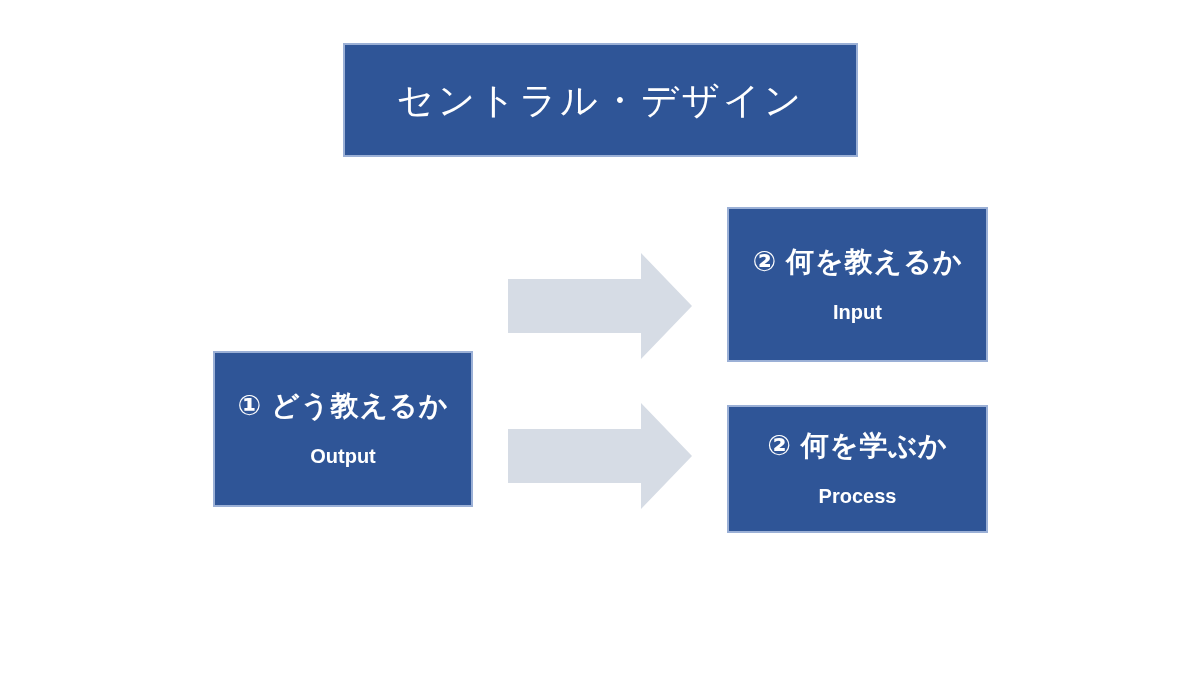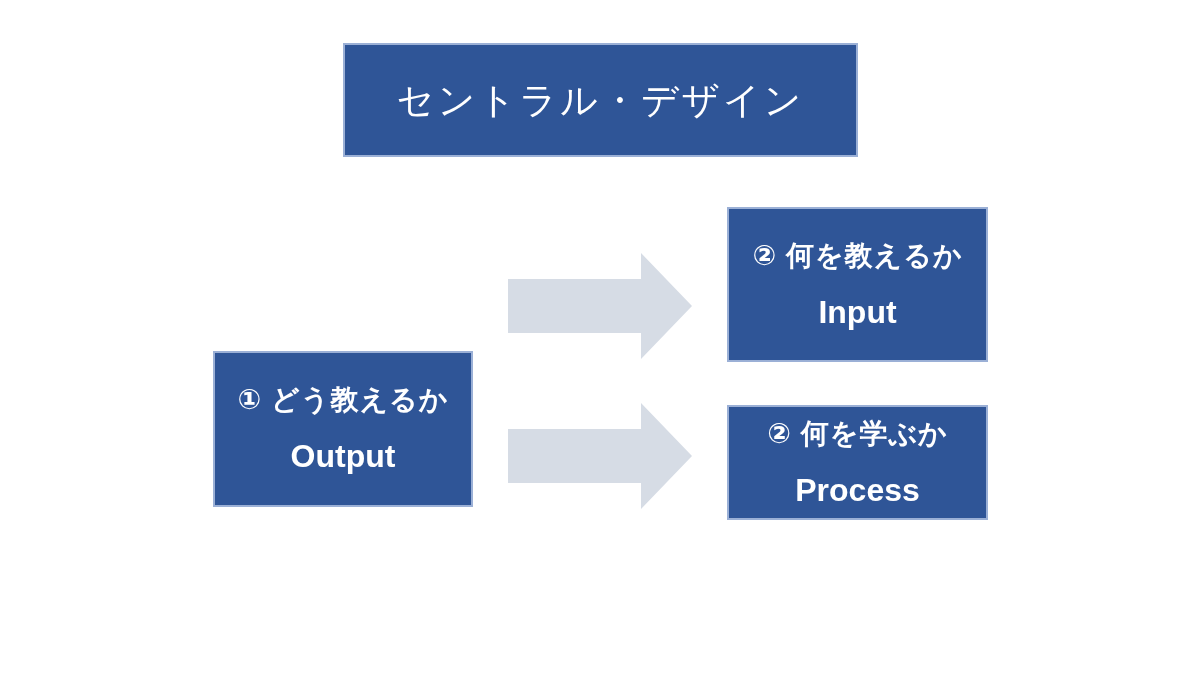--- a/index.html
+++ b/index.html
@@ -45,25 +45,25 @@
   .title-box {
     left: 343px; top: 43px;
     width: 515px; height: 114px;
     gap: 14px;
   }
   .title-box .jp { font-size: 37px; font-weight: 500; letter-spacing: 3px; }
   .title-box .en { font-size: 29px; }
 
   .content-box { gap: 26px; }
   .content-box .jp { font-size: 28px; letter-spacing: 1px; }
-  .content-box .en { font-size: 32px; }
+  .content-box .en { font-size: 20px; }
 
   .process-box { left: 213px; top: 303px; width: 260px; height: 156px; margin-top: 48px; }
   .input-box   { left: 727px; top: 207px; width: 261px; height: 155px; }
-  .output-box  { left: 727px; top: 405px; width: 261px; height: 115px; }
+  .output-box  { left: 727px; top: 405px; width: 261px; height: 128px; }
 
   .arrow { position: absolute; }
   .arrow polygon { fill: var(--arrow-fill); }
   .arrow-top    { left: 508px; top: 253px; }
   .arrow-bottom { left: 508px; top: 403px; }
 </style>
 </head>
 <body>
 
 <div class="canvas">

